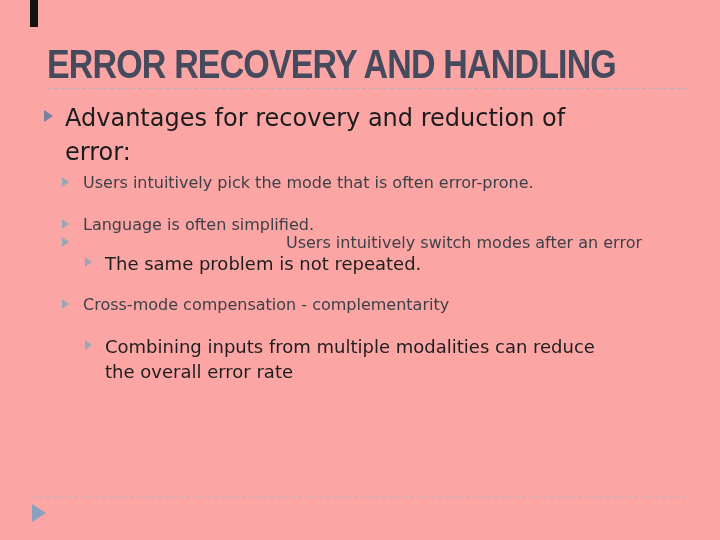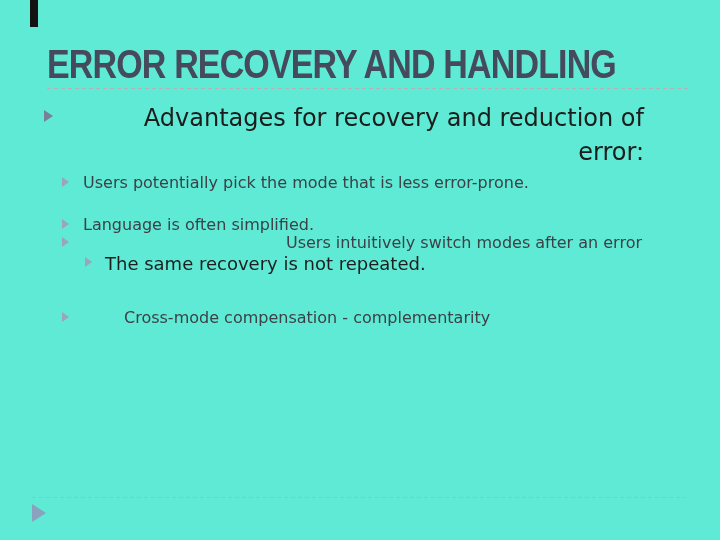--- a/index.html
+++ b/index.html
@@ -4,21 +4,21 @@
 <style>
   html, body {
     margin: 0;
     padding: 0;
     background: #ffffff;
   }
   .slide {
     position: relative;
     width: 720px;
     height: 540px;
-    background: #5eead4;
+    background: #fca5a5;
     overflow: hidden;
     font-family: "DejaVu Sans", sans-serif;
   }
 
   
   .corner-mark {
     position: absolute;
     left: 30px;
     top: 0;
     width: 8px;
@@ -52,33 +52,33 @@
     background-position: 0 0;
   }
   .divider.top { left: 47px; top: 88px; width: 641px; height: 1px; }
   .divider.bottom { left: 32px; top: 497px; width: 654px; height: 1px; }
 
   
   .row { position: absolute; }
   .row .txt { display: block; white-space: pre-line; }
 
   .lvl1 { left: 44px; width: 600px; color: #1c1c1c; font-size: 24px; line-height: 34px; }
-  .lvl1 .txt { padding-left: 21px; text-align: right; }
+  .lvl1 .txt { padding-left: 21px; }
   .lvl2 { left: 62px; width: 580px; color: #3c4148; font-size: 16px; line-height: 21px; }
   .lvl2 .txt { padding-left: 21px; }
   .lvl3 { left: 85px; width: 575px; color: #1e1e1e; font-size: 18px; line-height: 25px; }
   .lvl3 .txt { padding-left: 20px; }
 
   .r1 { top: 101px; }
   .r2 { top: 172px; }
   .r3 { top: 198px; margin-top: 16px; }
   .r4 { top: 232px; text-align: right; }
   .r5 { top: 251px; }
   .r6 { top: 279px; }
-  .r7 { top: 307px; padding-left: 41px; }
+  .r7 { top: 294px; }
   .r8 { top: 334px; }
   .r9 { top: 386px; }
 
   
   .tri {
     position: absolute;
     left: 0;
     width: 0;
     height: 0;
     border-style: solid;
@@ -125,43 +125,48 @@
   <div class="divider top"></div>
 
   <div class="row lvl1 r1">
     <span class="tri"></span>
     <span class="txt">Advantages for recovery and reduction of
 error:</span>
   </div>
 
   <div class="row lvl2 r2">
     <span class="tri"></span>
-    <span class="txt">Users potentially pick the mode that is less error-prone.</span>
+    <span class="txt">Users intuitively pick the mode that is often error-prone.</span>
   </div>
 
   <div class="row lvl2 r3">
     <span class="tri"></span>
     <span class="txt">Language is often simplified.</span>
   </div>
 
   <div class="row lvl2 r4">
     <span class="tri"></span>
     <span class="txt">Users intuitively switch modes after an error</span>
   </div>
 
   <div class="row lvl3 r5">
     <span class="tri"></span>
-    <span class="txt">The same recovery is not repeated.</span>
+    <span class="txt">The same problem is not repeated.</span>
   </div>
 
 
   <div class="row lvl2 r7">
     <span class="tri"></span>
     <span class="txt">Cross-mode compensation - complementarity</span>
   </div>
 
+  <div class="row lvl3 r8">
+    <span class="tri"></span>
+    <span class="txt">Combining inputs from multiple modalities can reduce
+the overall error rate</span>
+  </div>
 
 
   <div class="divider bottom"></div>
 
   <div class="nav-arrow"></div>
 
 </div>
 
 </body></html>

